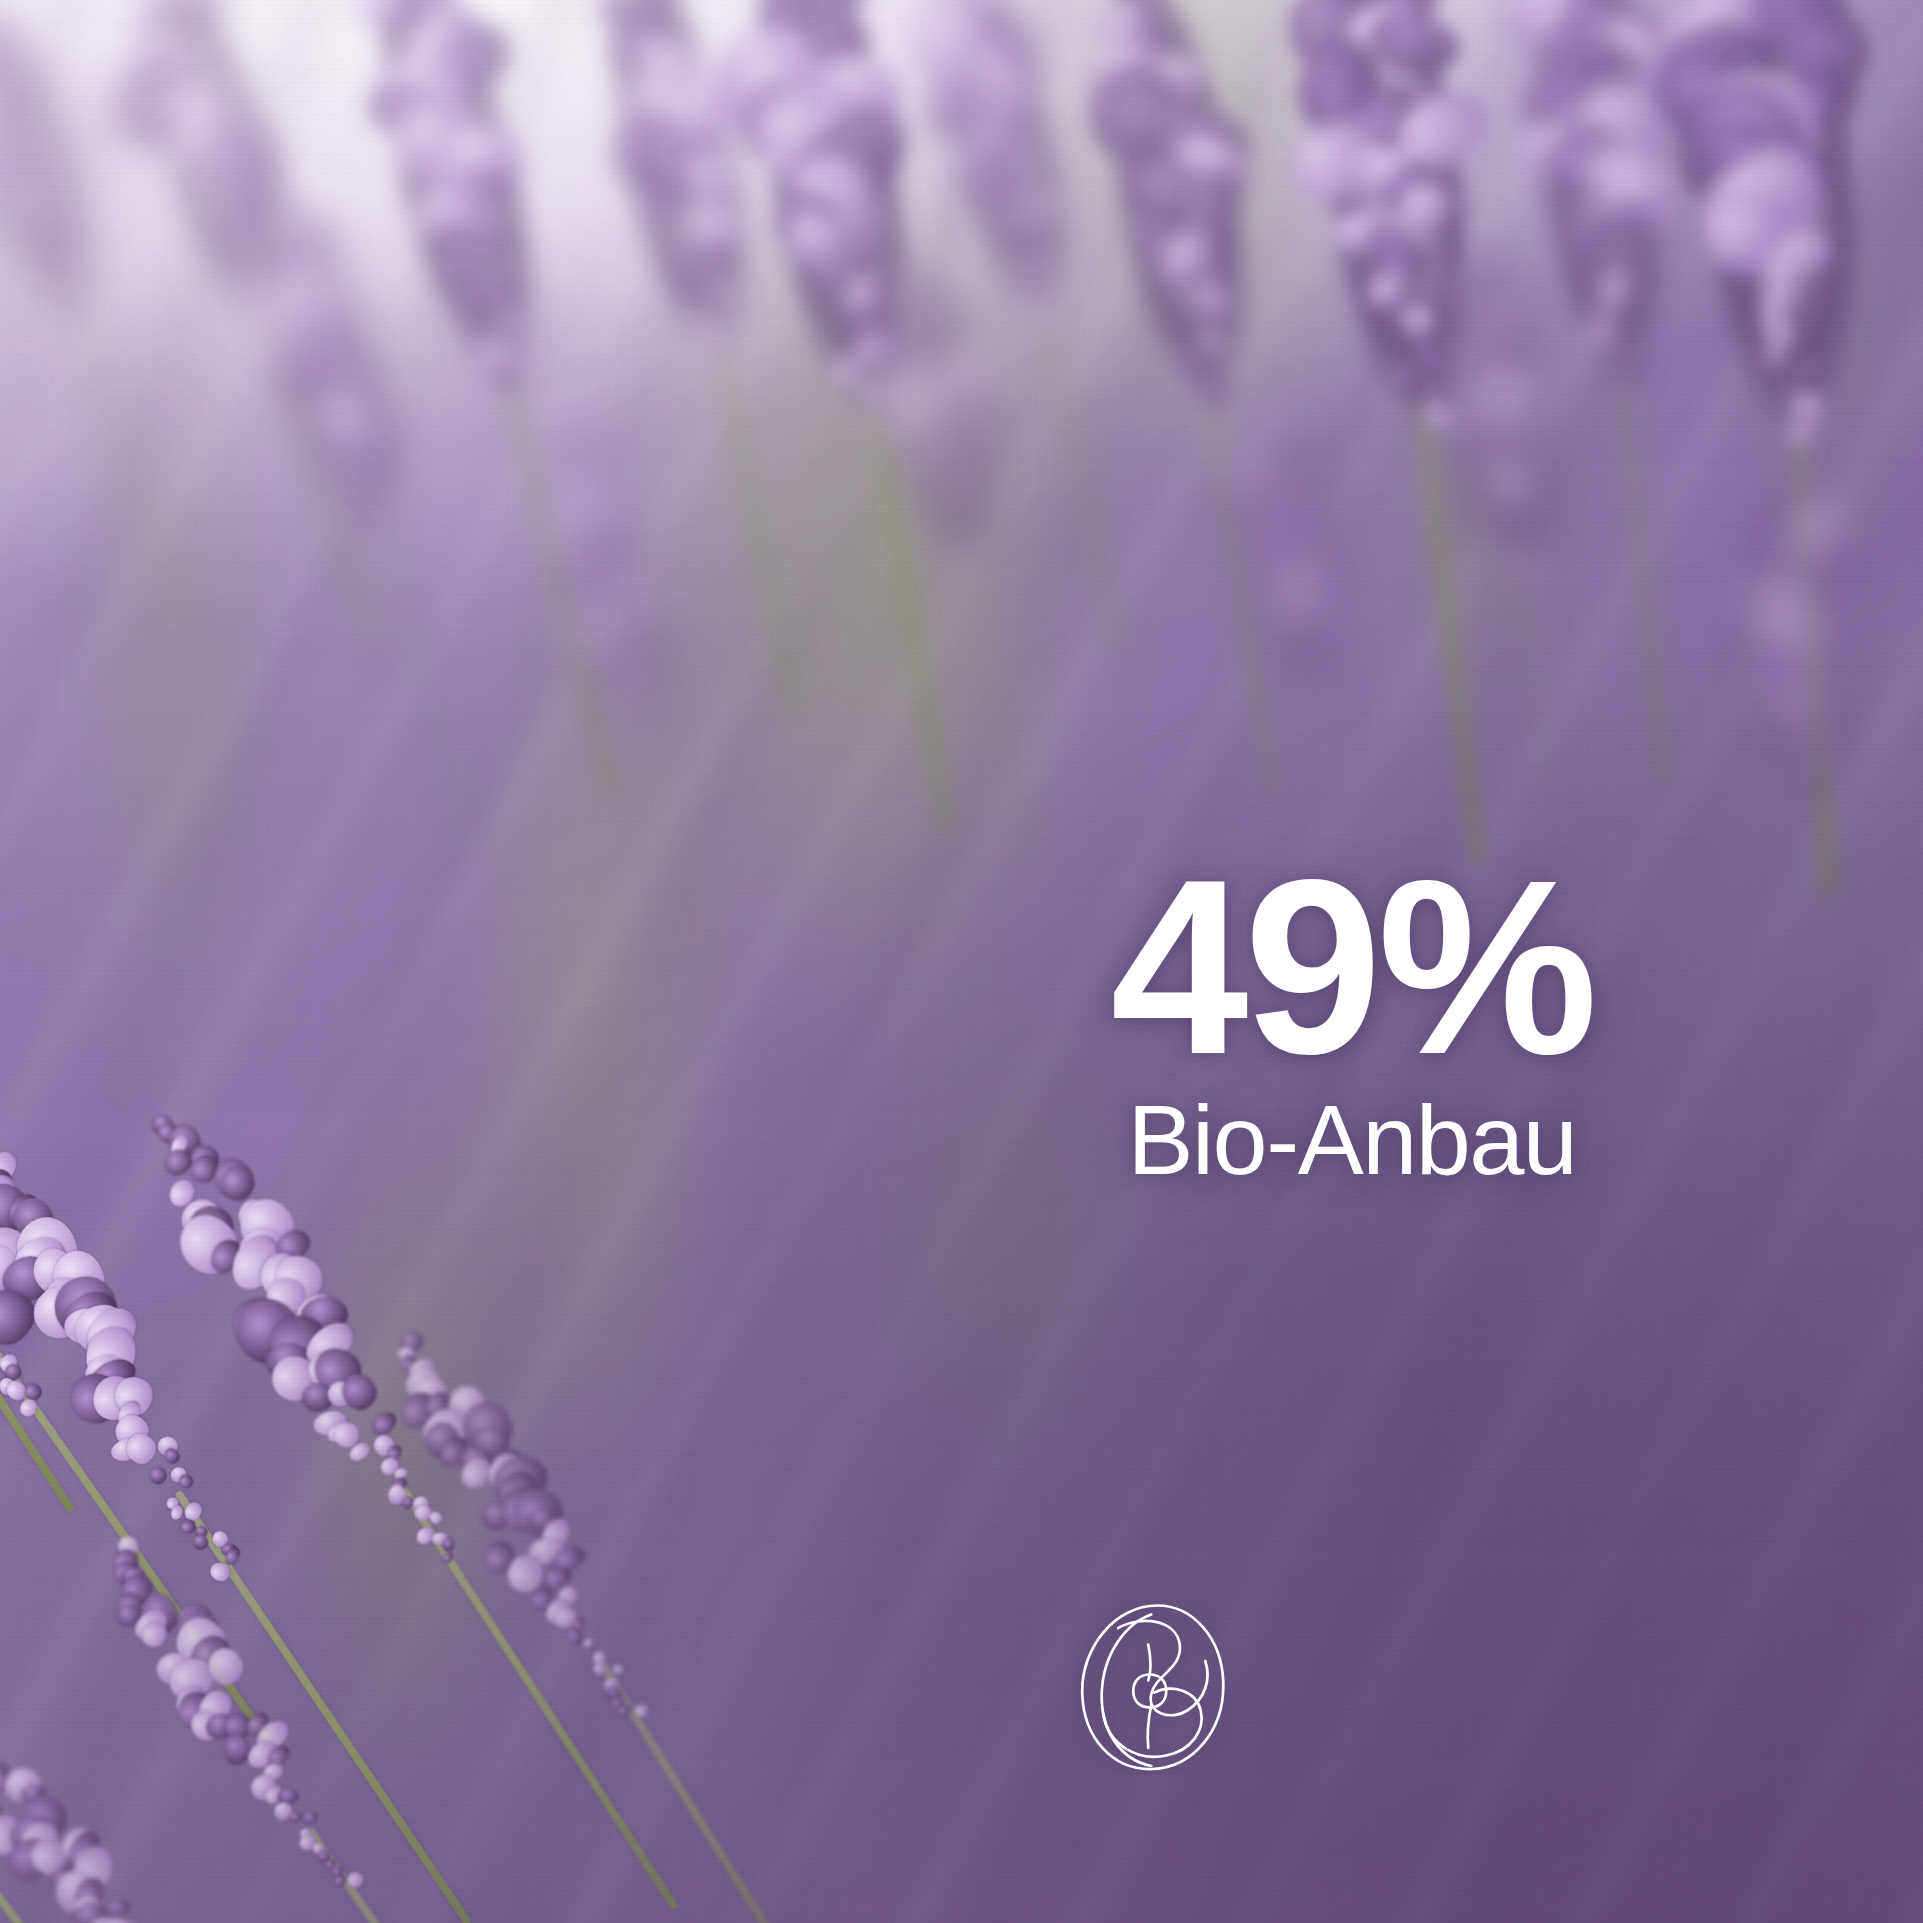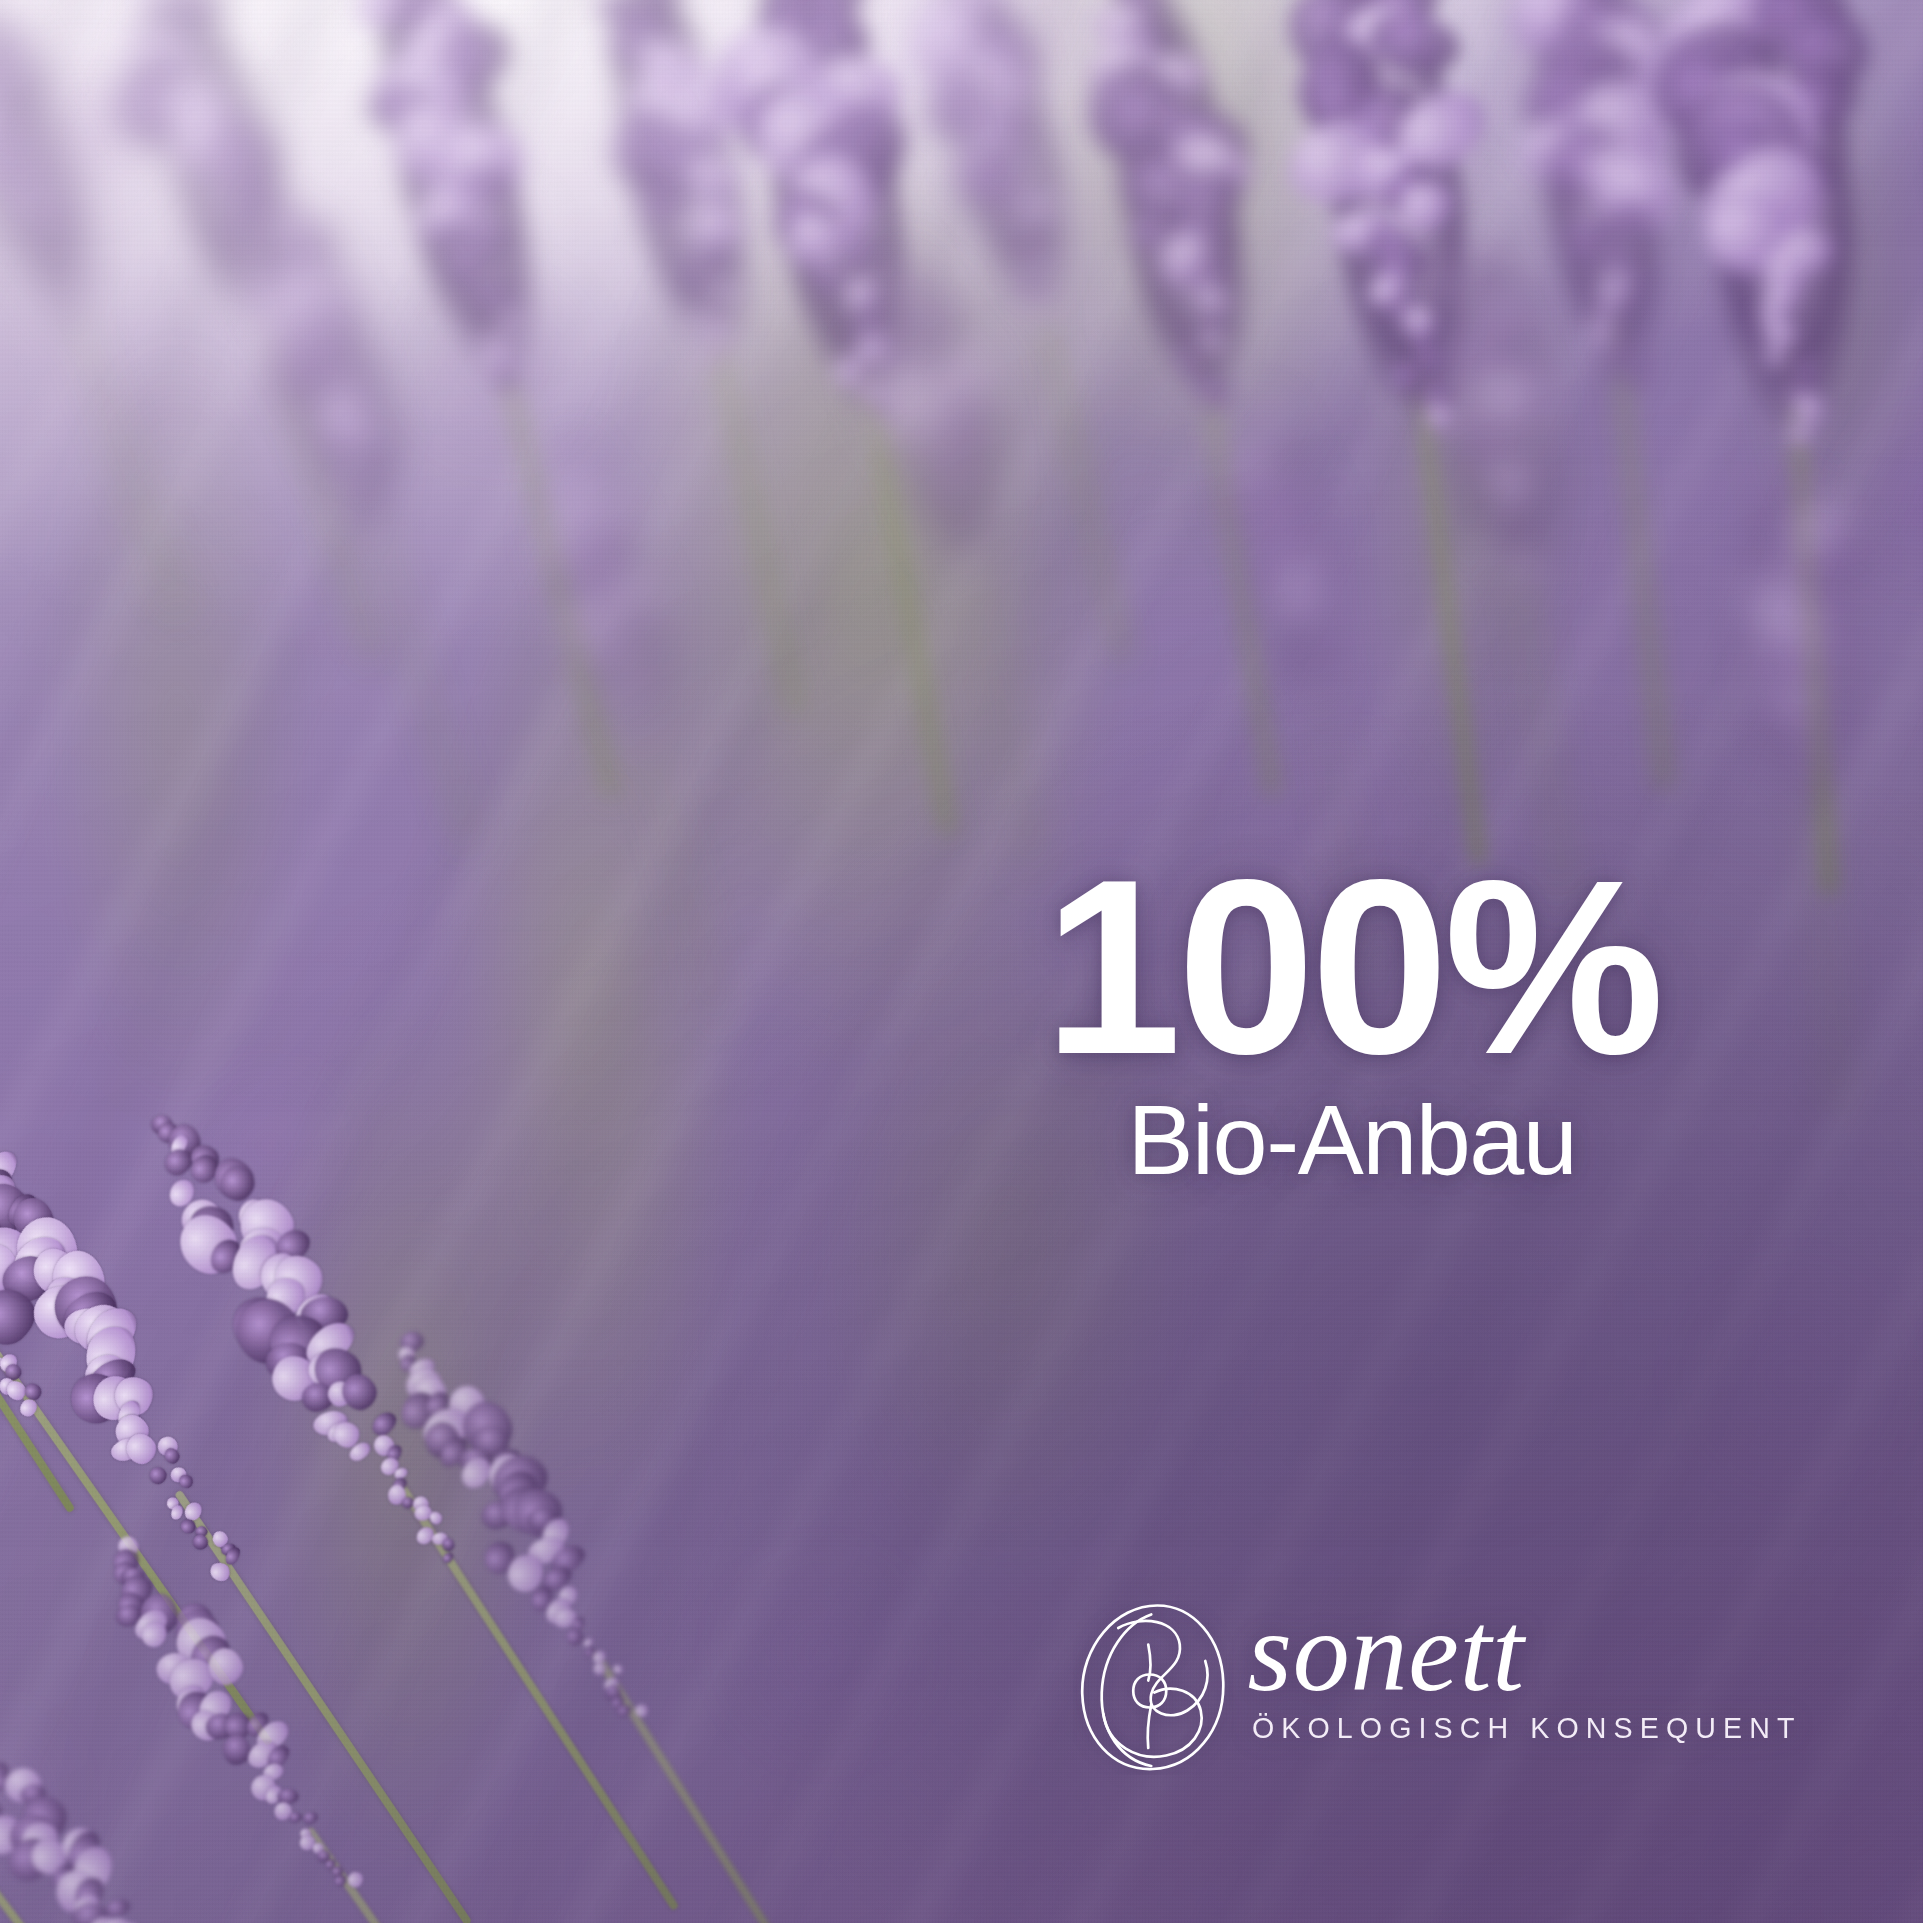--- a/index.html
+++ b/index.html
@@ -888,21 +888,21 @@
         </div>
       </div>
 
     <div class="layer bg-haze"></div>
     <div class="layer bg-scrim"></div>
     <div class="layer bg-grade"></div>
     <div class="layer bg-grain"></div>
   </div>
 
   <div class="overlay">
-    <div class="hero">100%</div>
+    <div class="hero">49%</div>
     <div class="sub">Bio-Anbau</div>
   </div>
 
   <div class="logo">
 
     <svg class="logo-mark" viewBox="0 0 214 232" fill="none">
       <g stroke="#ffffff" stroke-width="3.6" fill="none" stroke-linecap="round" stroke-linejoin="round" style="filter:drop-shadow(0 1px 10px rgba(60,42,86,.5))">
 
         <path d="M112 6 C160 6 198 50 200 108 C202 172 160 222 106 224 C52 226 14 182 12 124 C10 62 56 6 112 6 Z"></path>
 
@@ -915,20 +915,16 @@
                  C164 120 132 110 108 122"></path>
 
         <path d="M86 104 C94 96 110 96 118 104 C126 112 126 128 118 136
                  C110 144 94 144 86 136 C78 128 78 112 86 104 Z"></path>
 
         <path d="M100 58 C104 78 104 94 100 106"></path>
         <path d="M104 138 C100 158 98 176 100 196"></path>
       </g>
     </svg>
 
-    <div class="logo-text">
-      <div class="logo-word">sonett</div>
-      <div class="logo-tag">ÖKOLOGISCH KONSEQUENT</div>
-    </div>
   </div>
 
 </div>
 
 
 </body></html>

